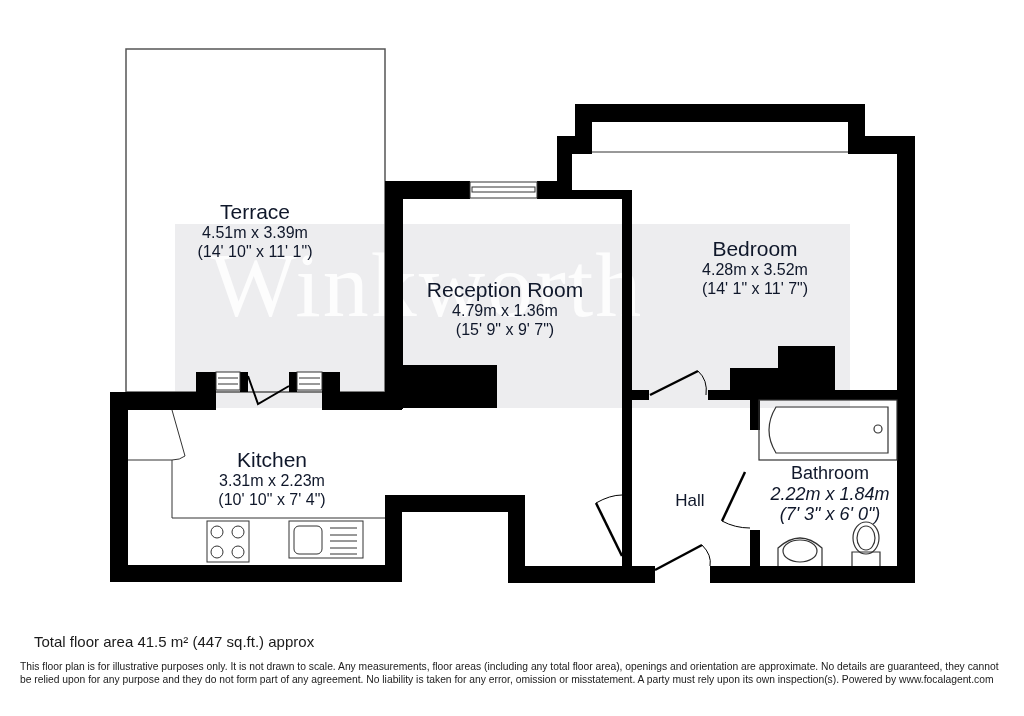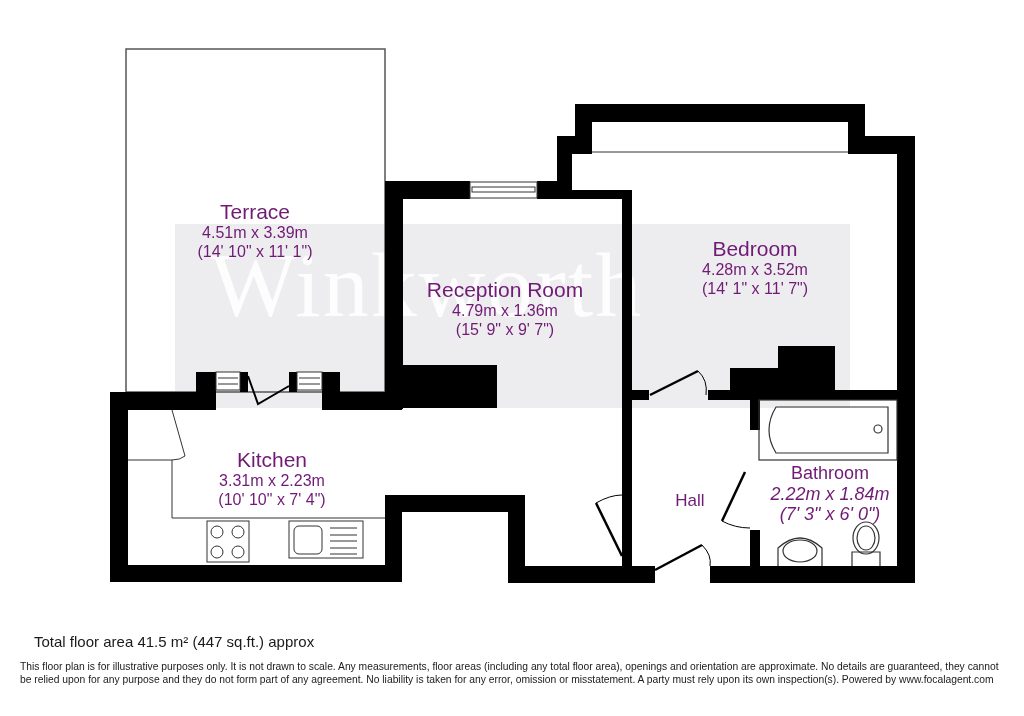--- a/index.html
+++ b/index.html
@@ -1,18 +1,18 @@
 <!DOCTYPE html>
 <html><head>
 <meta charset="utf-8">
 <style>
   html, body { margin:0; padding:0; background:#ffffff; }
   body { width:1024px; height:716px; position:relative; overflow:hidden; font-family:"Liberation Sans", sans-serif; color:#1a1a1a; }
   #plan { position:absolute; left:0; top:0; width:1024px; height:620px; }
-  .room-label { position:absolute; text-align:center; color:#701a75; line-height:1.15; }
+  .room-label { position:absolute; text-align:center; color:#0f172a; line-height:1.15; }
   .room-name { font-size:21px; display:block; }
   .room-dim { font-size:16px; display:block; }
   .small .room-name { font-size:18px; }
   .small .room-dim { font-size:18px;font-style:italic; }
   .watermark { position:absolute; left:175px; top:224px; width:675px; height:184px; background:rgba(225,225,228,0.6); }
   .watermark-text { position:absolute; left:210px; top:232px; font-family:"Liberation Serif", serif; font-size:92px; color:rgba(255,255,255,0.85); letter-spacing:2px; white-space:nowrap; }
   .total { position:absolute; left:20px; top:633px; font-size:15px;margin-left:14px; }
   .disclaimer { position:absolute; left:20px; top:661px; width:990px; font-size:10.3px; line-height:12.5px; }
 </style>
 </head>

